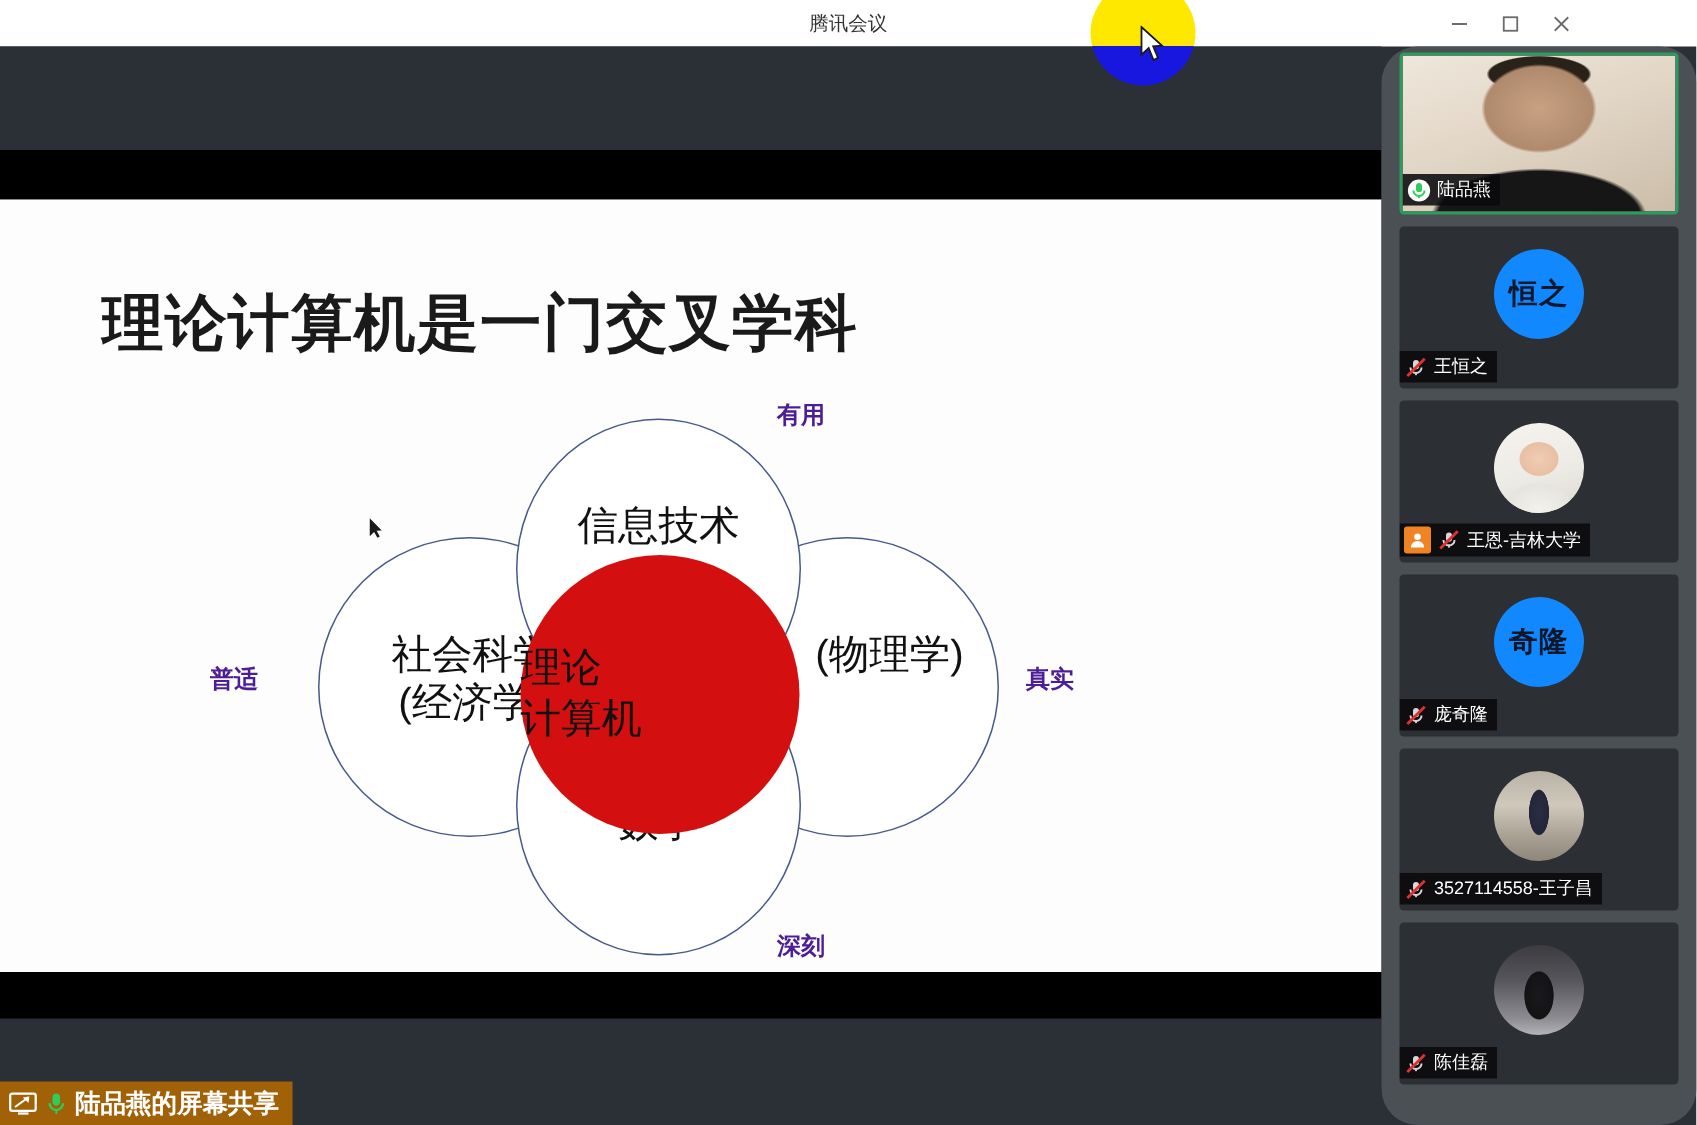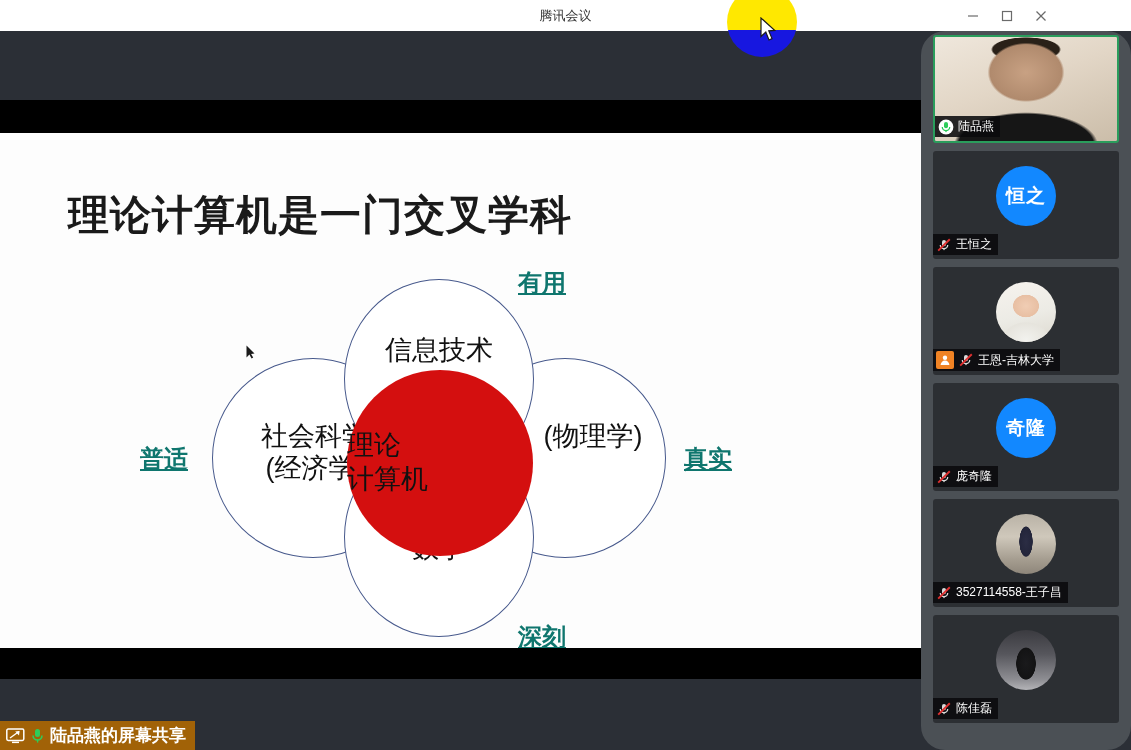--- a/index.html
+++ b/index.html
@@ -119,22 +119,22 @@
     z-index: 4;
     display: flex; flex-direction: column;
     align-items: flex-start; justify-content: center;
   }
   .center-circle span {
     font-size: 27px; color: #111111; line-height: 1.25;
   }
 
   .red-label {
     position: absolute;
-    font-size: 24px; font-weight: bold; color: #0f766e;
-    white-space: nowrap; z-index: 5; text-decoration: underline;
+    font-size: 16px; font-weight: bold; color: #4c1d95;
+    white-space: nowrap; z-index: 5;
   }
   .rl-useful { left: 388px; top: 4px; }
   .rl-true   { left: 554px; top: 180px; }
   .rl-deep   { left: 388px; top: 358px; }
   .rl-univ   { left: 10px;  top: 180px; }
 
   .mini-cursor {
     position: absolute; left: 116px; top: 82px;
     width: 9px; height: 14px; z-index: 6;
   }
@@ -179,21 +179,21 @@
       radial-gradient(ellipse 60% 48% at 50% 104%, #161616 0%, #161616 62%, rgba(0,0,0,0) 66%),
       radial-gradient(ellipse 26% 16% at 50% 12%, #2a2118 0%, #2a2118 70%, rgba(0,0,0,0) 74%),
       linear-gradient(160deg, #efe7dc 0%, #e2d6c6 45%, #cbbda9 100%);
   }
   .avatar-circle {
     position: absolute; left: 50%; top: 42%;
     transform: translate(-50%, -50%);
     width: 60px; height: 60px; border-radius: 50%;
     background: #1288FF;
     display: flex; align-items: center; justify-content: center;
-    color: #ffffff; font-size: 19px; font-weight: bold;
+    color: #0f172a; font-size: 19px; font-weight: bold;
     letter-spacing: 1px;
     text-align: right;
   }
   .avatar-photo {
     position: absolute; left: 50%; top: 42%;
     transform: translate(-50%, -50%);
     width: 60px; height: 60px; border-radius: 50%;
     overflow: hidden;
   }
   .photo-baby {

